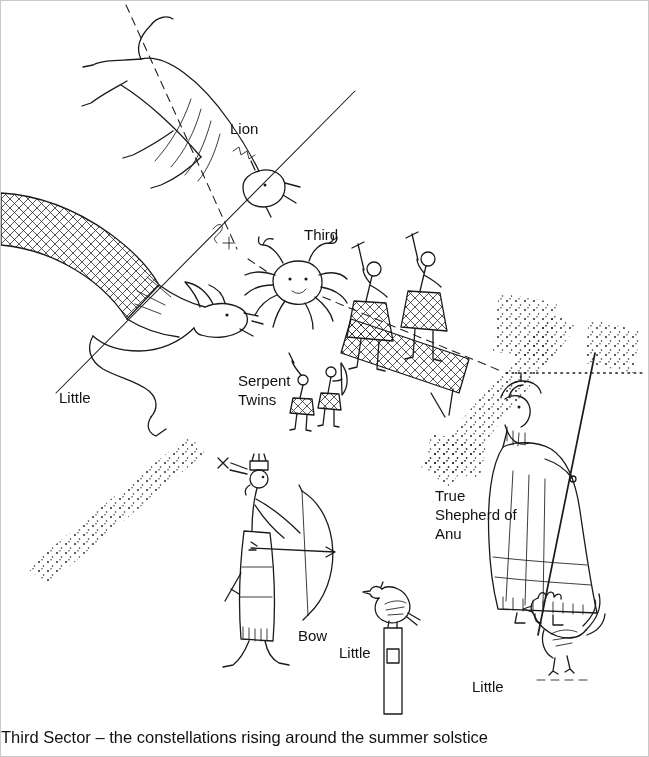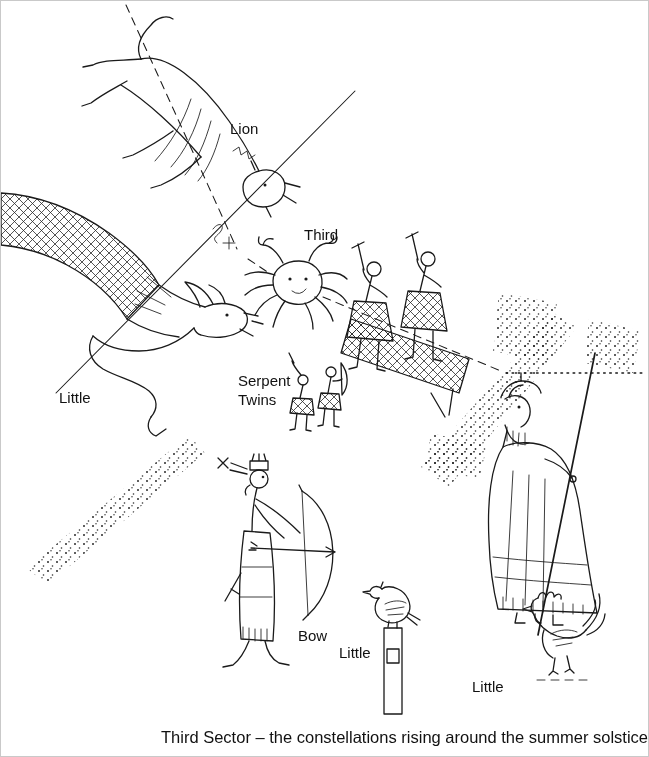--- a/index.html
+++ b/index.html
@@ -21,21 +21,21 @@
   .lbl{position:absolute;font-size:15px;line-height:1.25;color:#111;white-space:pre-line}
   .lbl-lion{left:229px;top:119px}
   .lbl-crab{left:303px;top:225px}
   .lbl-great{left:451px;top:256px;width:54px}
   .lbl-serpent{left:58px;top:388px}
   .lbl-little{left:237px;top:371px;width:48px}
   .lbl-shepherd{left:434px;top:486px;width:84px}
   .lbl-bow{left:297px;top:626px}
   .lbl-arrow{left:338px;top:643px}
   .lbl-rooster{left:471px;top:677px}
-  .caption{position:absolute;left:0;right:0;top:727px;text-align:right;
+  .caption{position:absolute;left:0;right:0;top:727px;text-align:left;
            font-size:16.5px;color:#111}
 </style>
 </head>
 <body>
 
 <div class="page">
   <div class="art">
     <svg width="649" height="757" viewBox="0 0 649 757">
       <defs>
         <pattern id="dots" width="9" height="9" patternUnits="userSpaceOnUse">
@@ -197,19 +197,20 @@
         <path class="s" d="M543,629 C539,640 543,652 552,657"></path>
         <path class="s" d="M554,657 l-2,13 M566,655 l3,13 M552,670 l-4,4 M552,670 l5,3 M569,668 l4,4 M569,668 l-5,3"></path>
         <path class="s thin" d="M536,679 l8,0 M550,679 l8,0 M564,679 l8,0 M578,679 l8,0"></path>
       </g>
     </svg>
 
     <div class="lbl lbl-lion">Lion</div>
     <div class="lbl lbl-crab">Third</div>
     <div class="lbl lbl-serpent">Little</div>
     <div class="lbl lbl-little">Serpent Twins</div>
+    <div class="lbl lbl-shepherd">True Shepherd of Anu</div>
     <div class="lbl lbl-bow">Bow</div>
     <div class="lbl lbl-arrow">Little</div>
     <div class="lbl lbl-rooster">Little</div>
   </div>
 
   <div class="caption">Third Sector – the constellations rising around the summer solstice</div>
 </div>
 
 </body></html>

